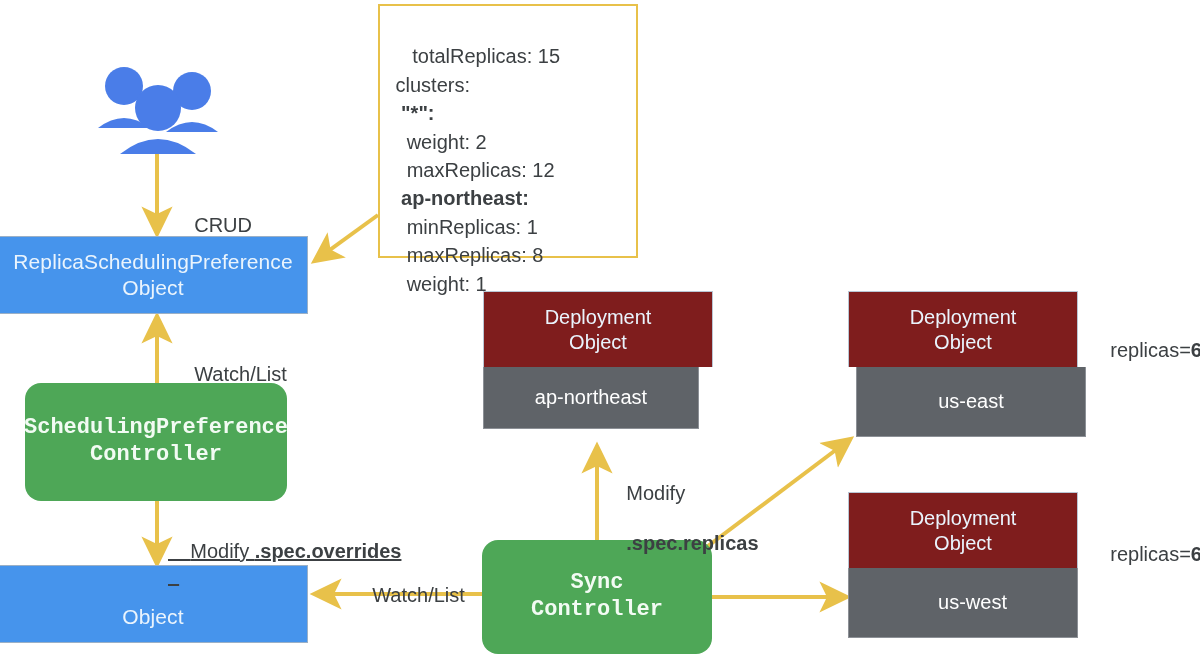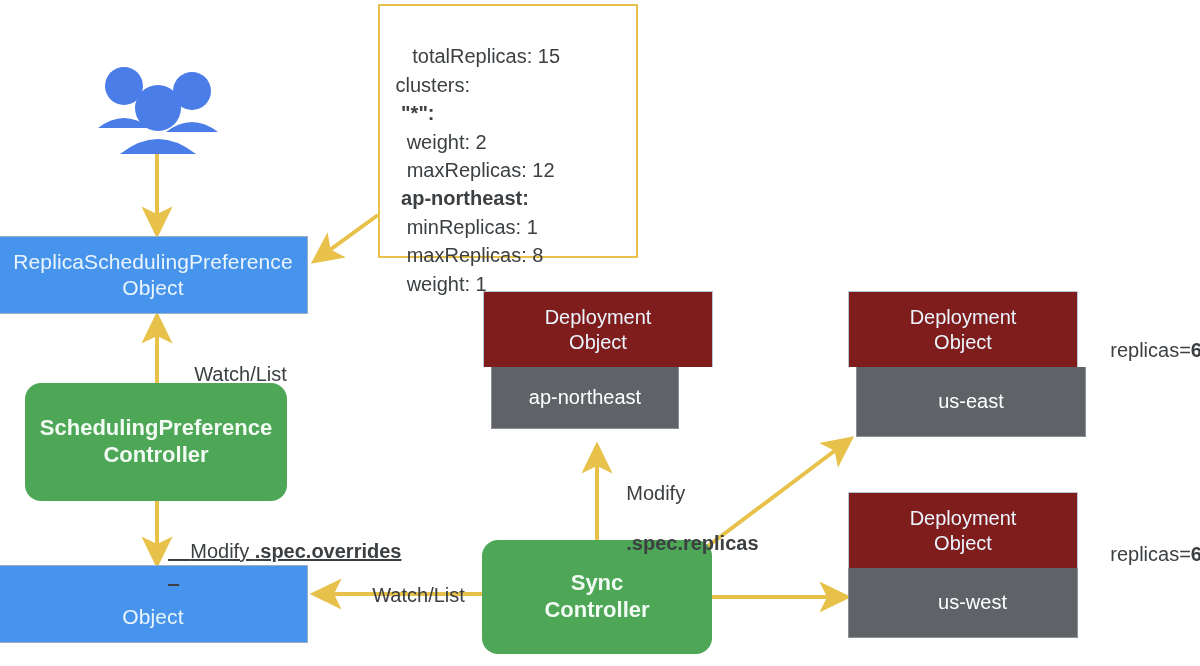--- a/index.html
+++ b/index.html
@@ -43,20 +43,21 @@
     font-size: 21px;
     font-weight: 400;
     letter-spacing: .1px;
   }
   .ctrl-box {
     background: #4ea757;
     border-radius: 16px;
     color: #f2fbf3;
     font-size: 22px;
     font-weight: bold;
+    font-family: Liberation Mono, monospace;
   }
   .dep-head {
     background: #7f1d1d;
     border: 1px solid #b9c6d4;
     border-bottom: none;
     color: #eaf4fd;
     font-size: 20px;
   }
   .dep-cluster {
     background: #5f6368;
@@ -184,21 +185,21 @@
       <span>Controller</span>
     </div>
   </div>
 
   <div class="node dep-head" style="left:483px; top:291px; width:230px; height:76px;">
     <div>
       <span>Deployment</span><br>
       <span>Object</span>
     </div>
   </div>
-  <div class="node dep-cluster" style="left:483px; top:367px; width:188px; height:62px;margin-left:8px;">
+  <div class="node dep-cluster" style="left:483px; top:367px; width:216px; height:62px;">
     <span>ap-northeast</span>
   </div>
 
   <div class="node dep-head" style="left:848px; top:291px; width:230px; height:76px;">
     <div>
       <span>Deployment</span><br>
       <span>Object</span>
     </div>
   </div>
   <div class="node dep-cluster" style="left:848px; top:367px; width:230px; height:70px;margin-left:8px;">
@@ -214,20 +215,23 @@
       <span>Object</span>
     </div>
   </div>
   <div class="node dep-cluster" style="left:848px; top:568px; width:230px; height:70px;padding-left:19px;">
     <span>us-west</span>
   </div>
   <div class="replica-label" style="left:1088px; top:520px;">
     <span>replicas=</span><span class="b">6</span>
   </div>
 
+  <div class="edge-label" style="left:172px; top:188px;">
+    <span>CRUD</span>
+  </div>
 
   <div class="edge-label" style="left:172px; top:337px;">
     <span>Watch/List</span>
   </div>
 
   <div class="edge-label" style="left:168px; top:514px;text-decoration:underline;">
     <span>Modify </span><span class="b">.spec.overrides</span>
   </div>
 
   <div class="edge-label" style="left:350px; top:558px;">

